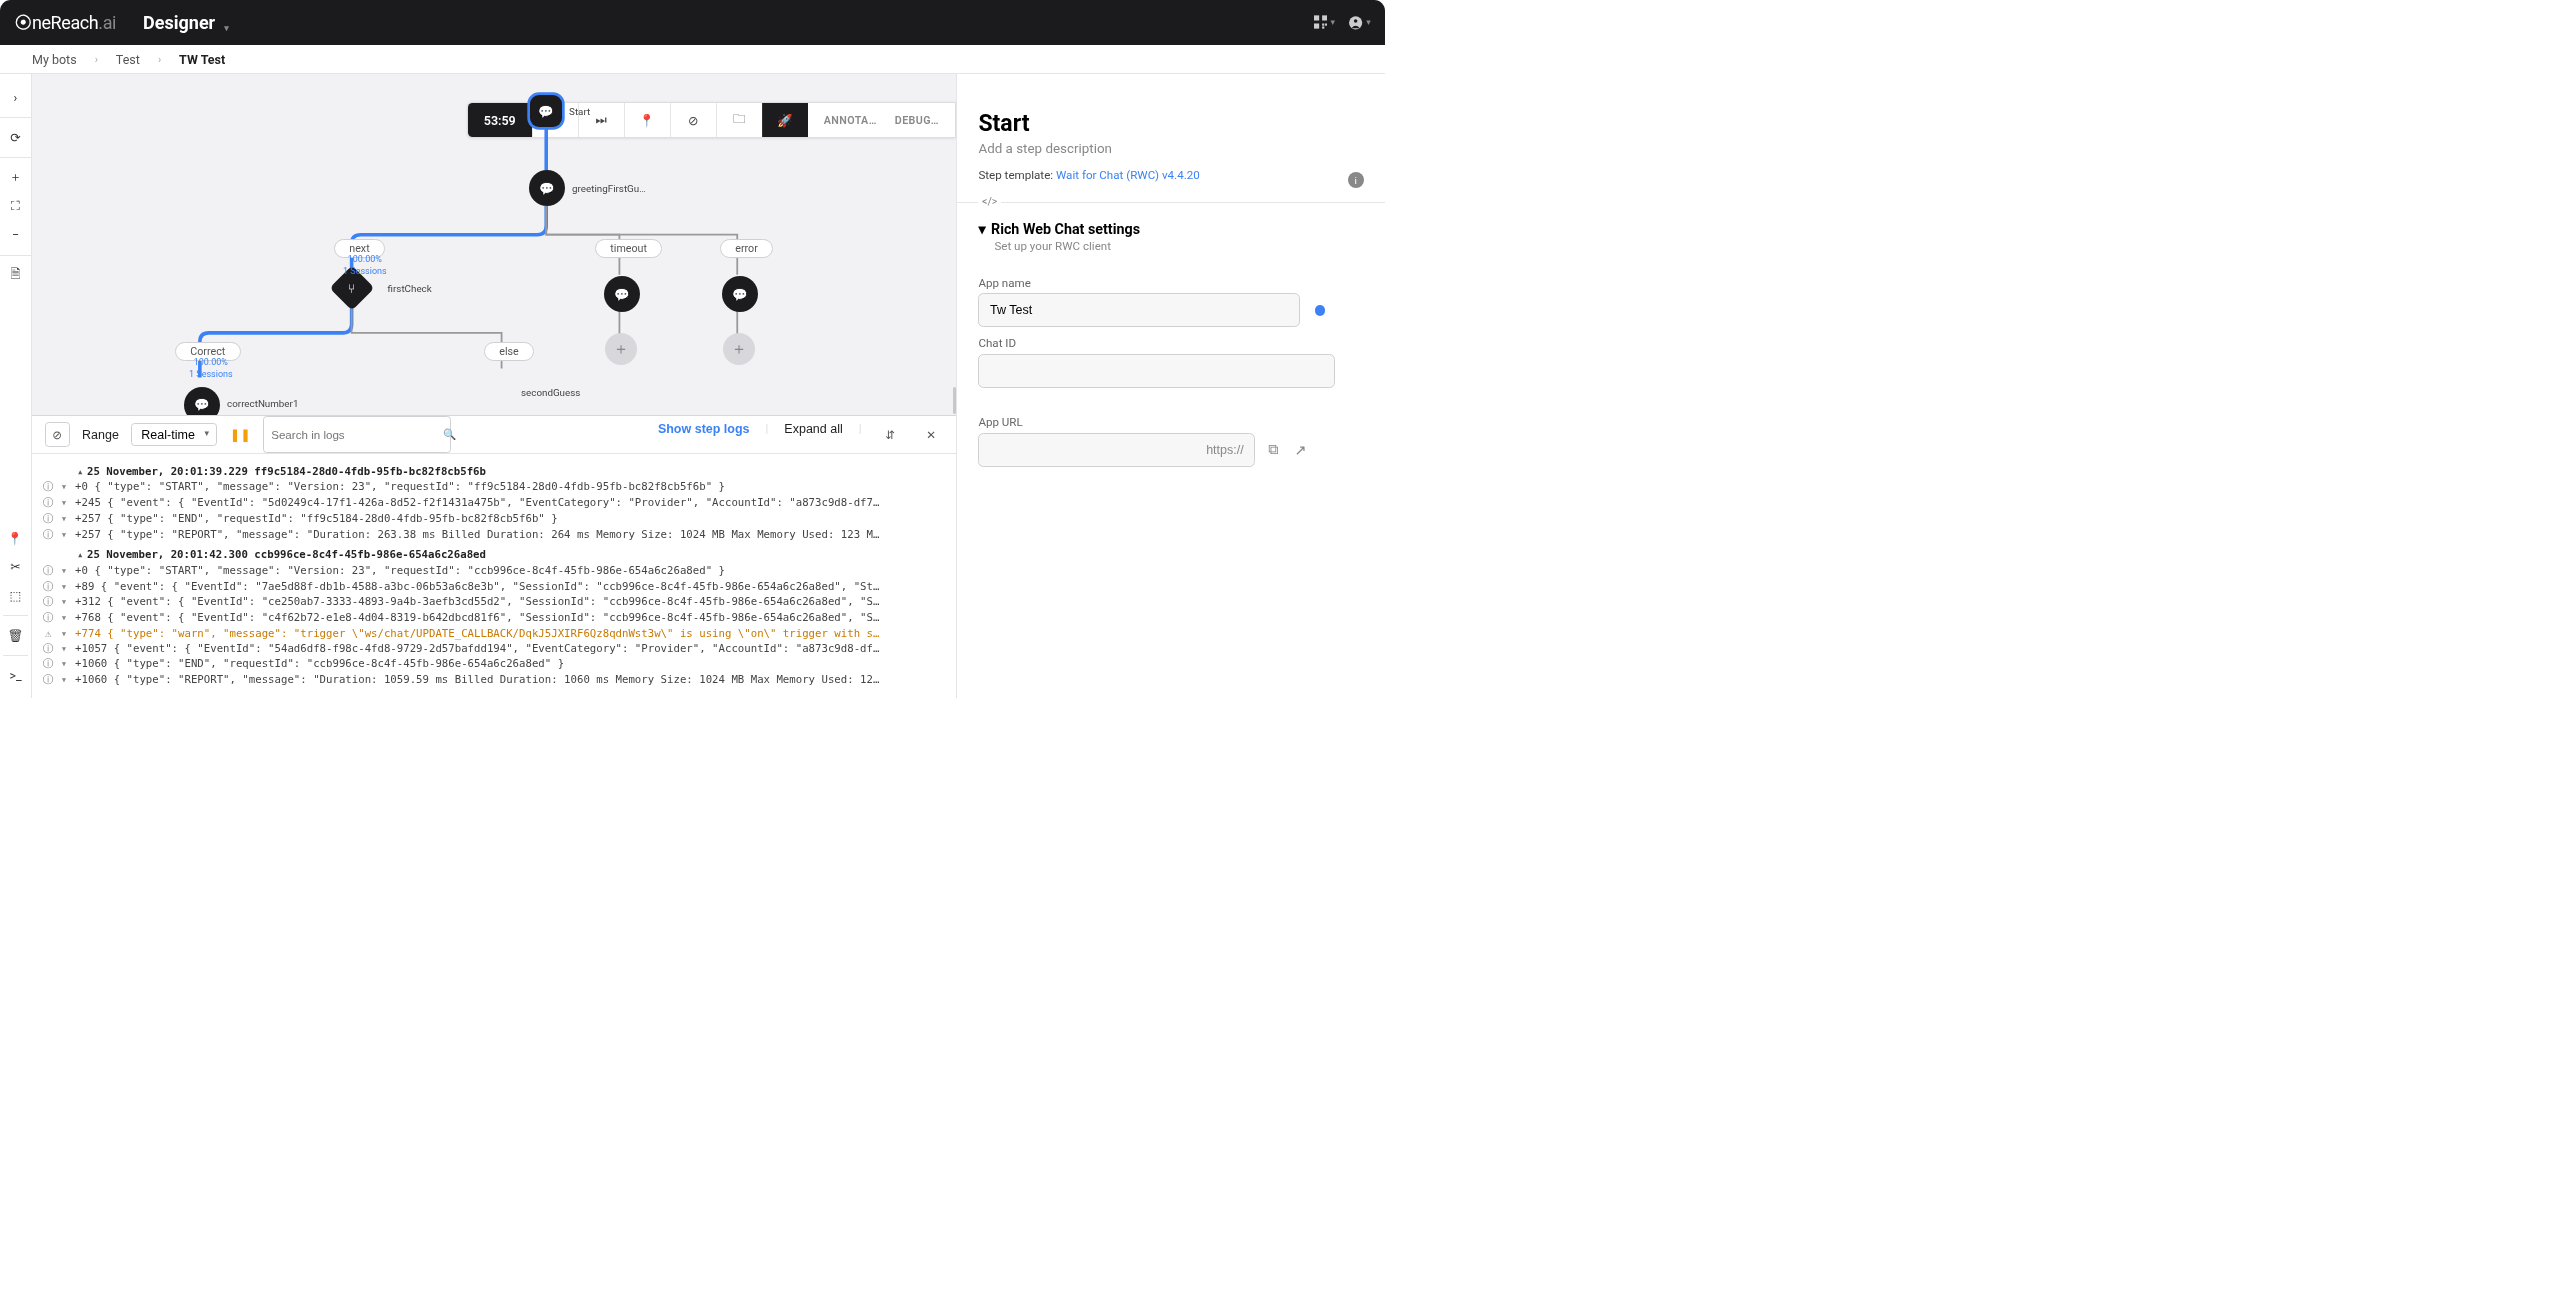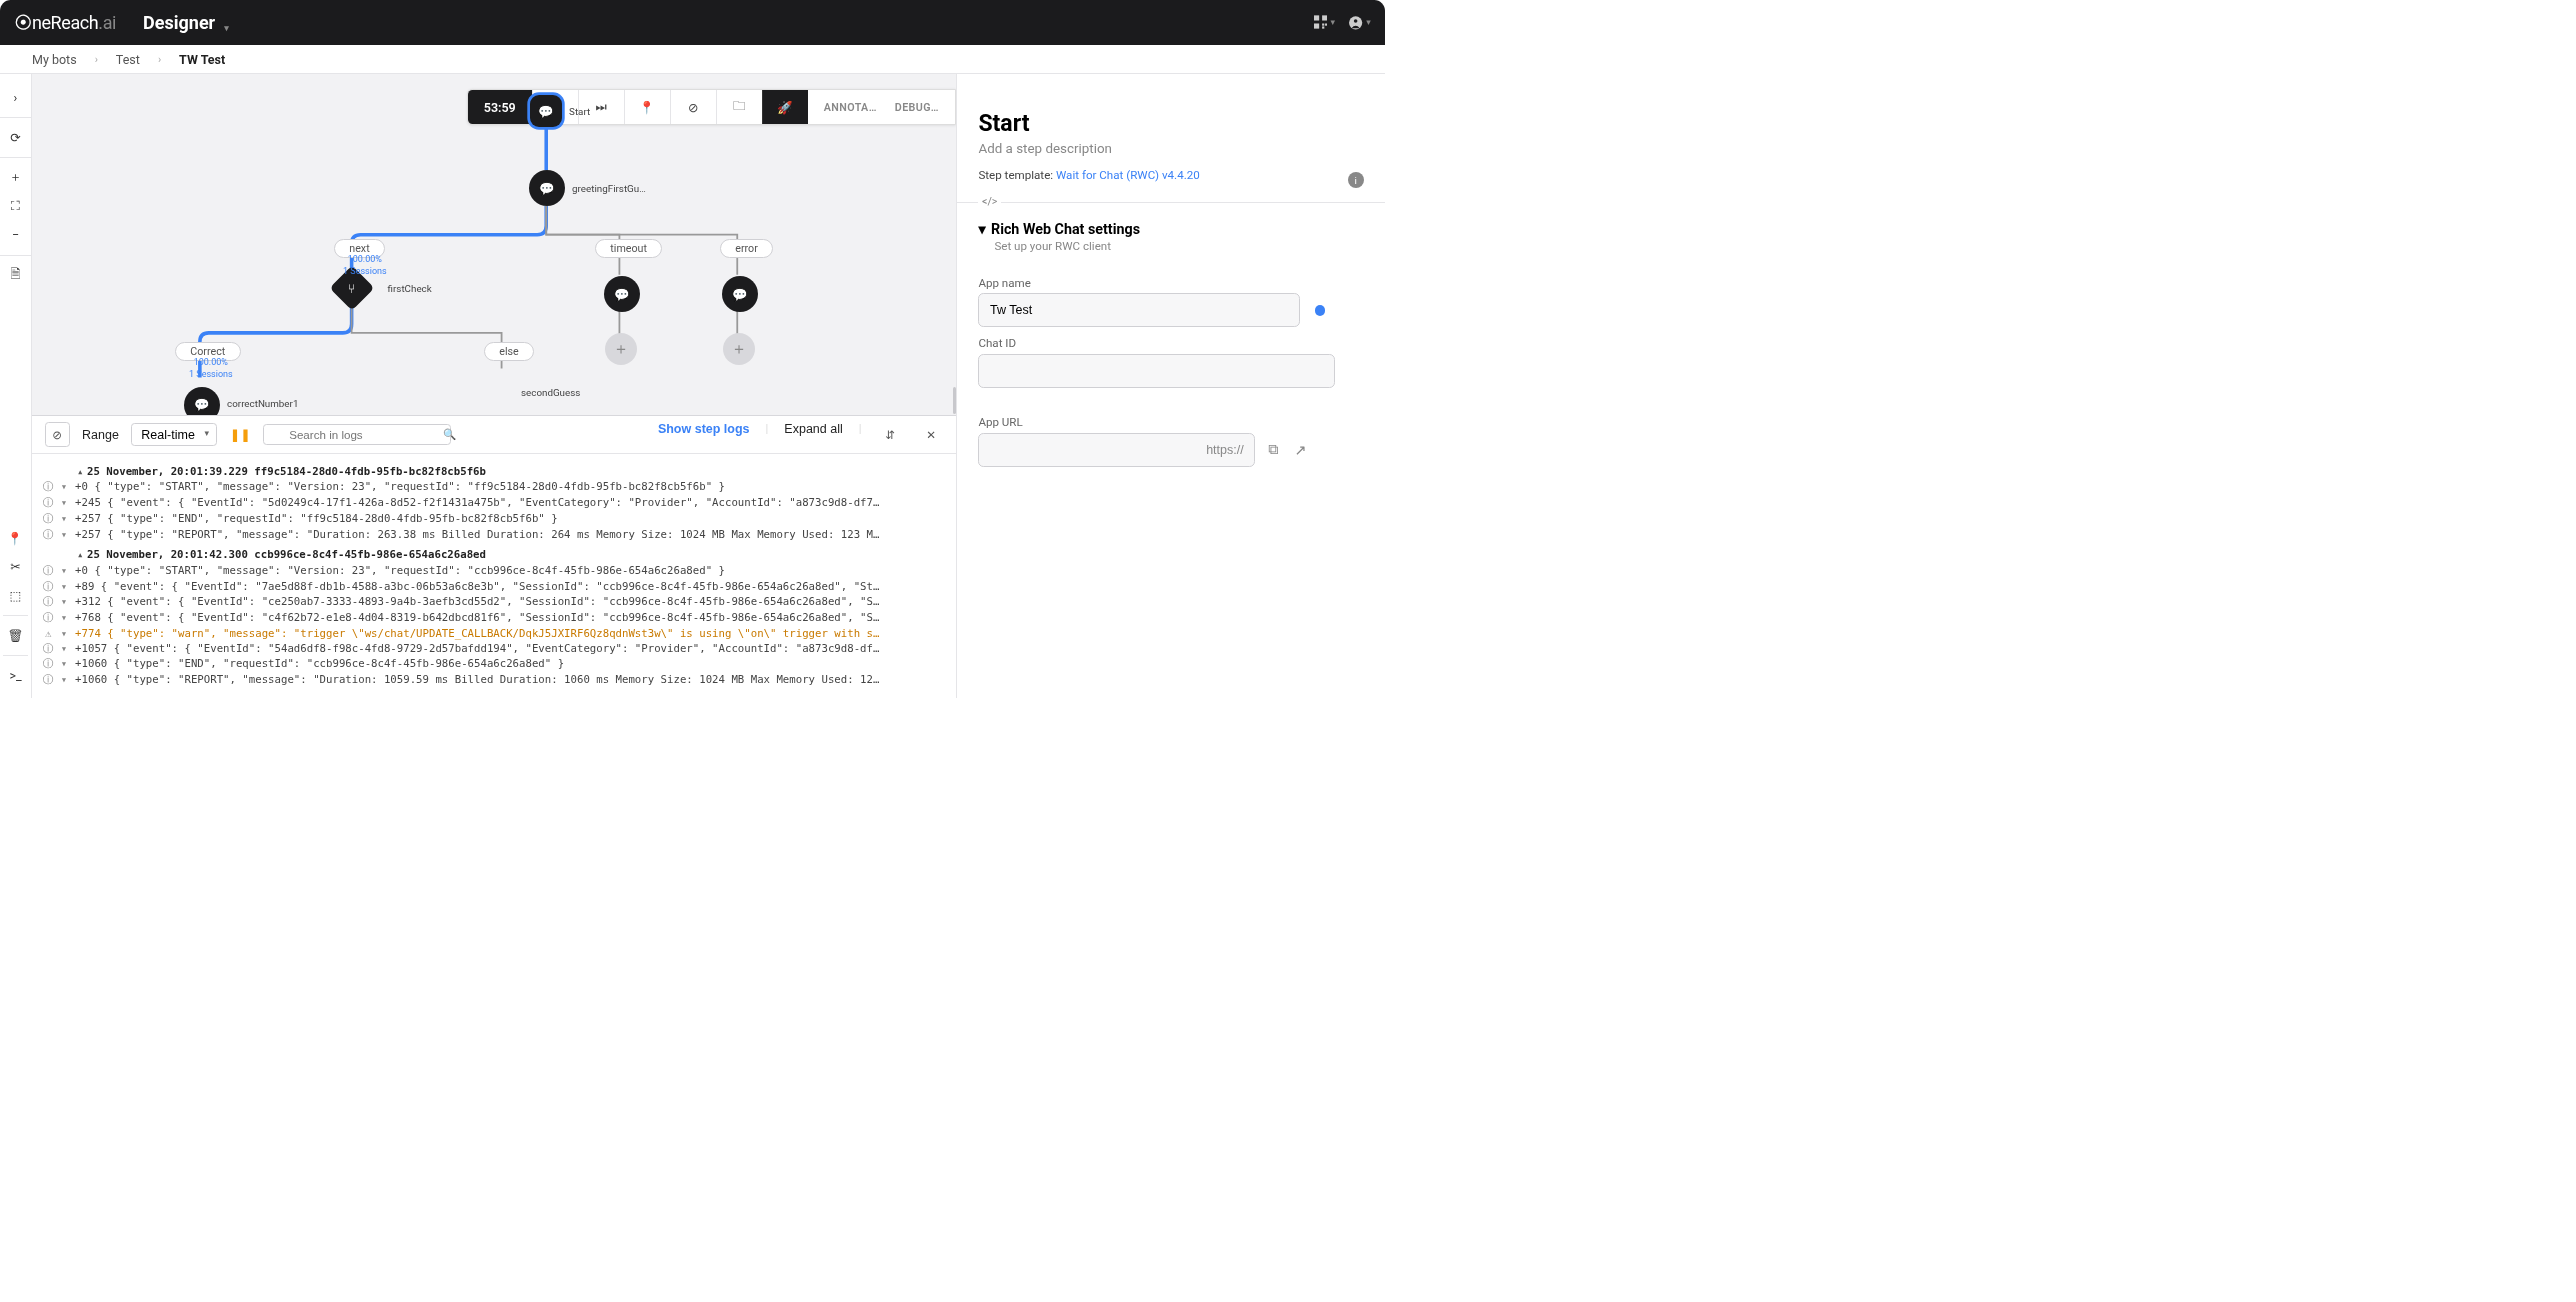--- a/index.html
+++ b/index.html
@@ -32,35 +32,35 @@
 .node .bubble.diamond { transform: rotate(45deg); border-radius: 5.4px; }
 .node .bubble.diamond span { transform: rotate(-45deg); }
 .node .lbl { font-size: 9.8px; color: #444; }
 .node.selected .bubble { box-shadow: 0 0 0 2.7px #3b82f6; }
 
 .branch-pill { position: absolute; background: #fff; border: 0.9px solid #d0d0d4; border-radius: 10.7px; padding: 1.8px 14.3px; font-size: 10.7px; color: #555; }
 .branch-stats { position: absolute; font-size: 9px; color: #3b82f6; text-align: center; line-height: 1.3; }
 
 .add-circle { position: absolute; width: 32px; height: 32px; border-radius: 50%; background: #d8d8dc; color: #888; display: flex; align-items: center; justify-content: center; font-size: 16px; cursor: pointer; }
 
-.top-toolbar { position: absolute; top: 15px; right: 0; height: 36px; display: flex; align-items: center; gap: 0; background: #fff; border: 0.9px solid #ddd; border-radius: 5.4px 0 0 5.4px; overflow: hidden; box-shadow: 0 0.9px 2.7px rgba(0,0,0,0.08); }
+.top-toolbar { position: absolute; top: 28px; right: 0; height: 36px; display: flex; align-items: center; gap: 0; background: #fff; border: 0.9px solid #ddd; border-radius: 5.4px 0 0 5.4px; overflow: hidden; box-shadow: 0 0.9px 2.7px rgba(0,0,0,0.08); }
 .tb-cell { width: 46px; height: 36px; display: flex; align-items: center; justify-content: center; border-left: 0.9px solid #e5e5e8; cursor: pointer; font-size: 12.5px; color: #444; }
 .tb-cell.timer { background: #1c1c1e; color: #fff; font-weight: 600; padding: 0 16px; width: auto; border: none; }
 .tb-cell.dark { background: #1c1c1e; color: #fff; border-color: #333; }
 .tb-cell.first { border-left:none;}
 .tb-tabs { display:flex; gap:18px; padding:0 16px; font-size:10.7px; font-weight:600; color:#888; letter-spacing:0.4px; }
 .tb-tabs span { cursor:pointer; }
 
 .log-panel { height: 284px; border-top: 0.9px solid #d8d8dc; background: #fff; display: flex; flex-direction: column; font-family: "SF Mono", Menlo, monospace; font-size: 10.7px; }
 .log-header { height: 38px; display: flex; align-items: center; padding: 0 12.5px; gap: 12.5px; border-bottom: 0.9px solid #e5e5e8; font-family: -apple-system, sans-serif; }
 .lh-btn { width: 25px; height: 25px; border: 0.9px solid #d0d0d4; border-radius: 3.6px; display: flex; align-items: center; justify-content: center; font-size: 11.6px; color: #555; cursor: pointer; }
 .lh-label { font-size: 12.5px; color: #222; }
 .lh-select { border: 0.9px solid #d0d0d4; border-radius: 3.6px; padding: 3.6px 21.4px 3.6px 9px; font-size: 12.5px; background:#fff; position:relative; cursor:pointer; }
 .lh-select::after{content:"▾"; position:absolute; right:7.1px; font-size:9px; color:#666;}
-.lh-search { border:0.9px solid #d0d0d4; border-radius:3.6px; height:21px; width:188px; display:flex; align-items:center; padding:0 25px; gap:0; color:#888;}
+.lh-search { border:0.9px solid #d0d0d4; border-radius:3.6px; height:37px; width:188px; display:flex; align-items:center; padding:0 7px; gap:18px; color:#888;}
 .lh-search input{ border:none; outline:none; flex:1; font-size:11.6px;}
 .lh-right{ margin-left:auto; display:flex; gap:16px;}
 .lh-link{ color:#3b82f6; font-size:12.5px; font-weight:600; cursor:pointer;}
 .lh-plain{ font-size:12.5px; color:#222; cursor:pointer;}
 .pause-icon{ color:#f59e0b; font-size:12.5px;}
 
 .log-body { flex:1; overflow:auto; padding:5.4px 9px; }
 .log-ts { font-weight:700; color:#222; margin:5.4px 0 1.8px 36px; }
 .log-line { display:flex; align-items:flex-start; gap:5.4px; color:#444; white-space:nowrap; padding:0.9px 0;}
 .log-line .icn{ width:14.3px; text-align:center; color:#888;}

